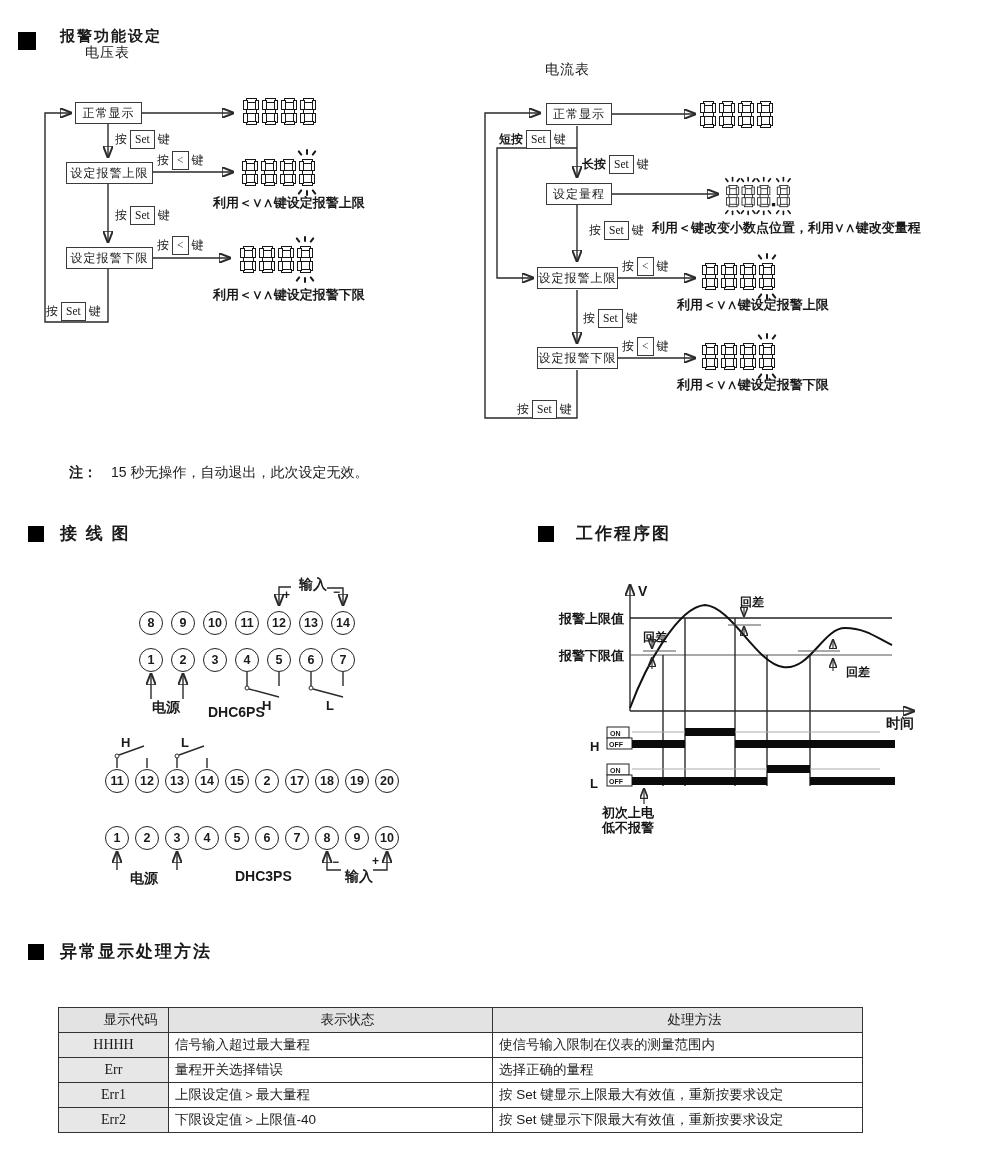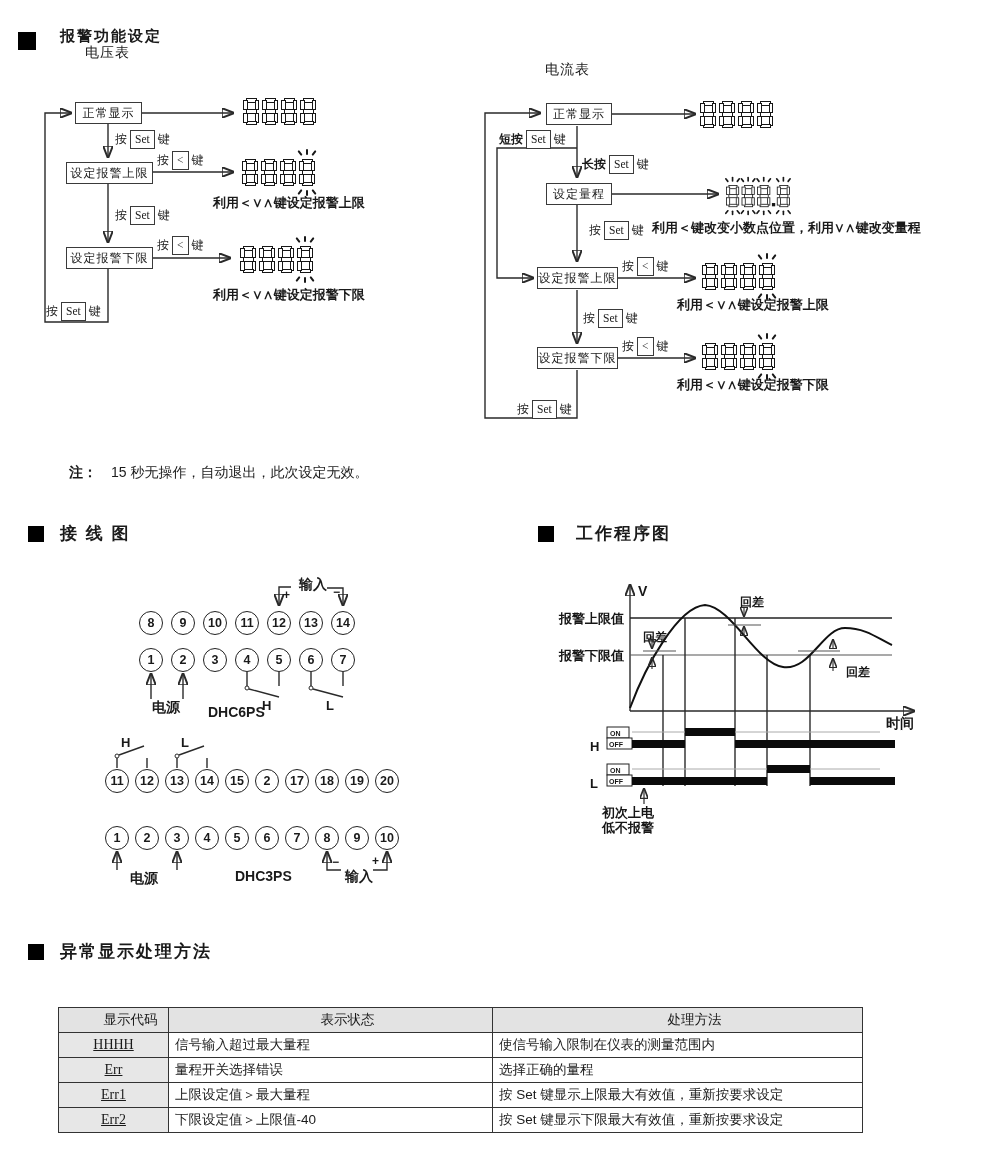--- a/index.html
+++ b/index.html
@@ -47,21 +47,21 @@
   
   text{font-family:"Liberation Sans",sans-serif;fill:#161616;}
   .ctit{font-size:13px;font-weight:bold;}
   .caxis{font-size:14px;font-weight:bold;}
   .con{font-size:7px;font-weight:bold;}
   
   .errtab{position:absolute;border-collapse:collapse;table-layout:fixed;}
   .errtab th,.errtab td{border:1.5px solid #333;font-size:13.5px;height:25px;padding:0 6px;box-sizing:border-box;}
   .errtab th{background:#e3e3e3;font-weight:normal;text-align:center;padding-left:40px;}
   .errtab td{background:#fff;text-align:left;}
-  .errtab td.code{background:#e7e7e7;text-align:center;font-family:"Liberation Serif",serif;font-size:14px;text-decoration:underline;}
+  .errtab td.code{background:#e7e7e7;text-align:center;font-family:"Liberation Serif",serif;font-size:14px;}
 </style>
 </head>
 <body>
 
 <div id="page">
 
   <svg width="0" height="0">
     <defs>
       <marker id="ah" markerWidth="9" markerHeight="7" refX="8" refY="3.5" orient="auto">
         <path d="M0,0 L9,3.5 L0,7 z" fill="#1a1a1a" stroke="none"></path>

